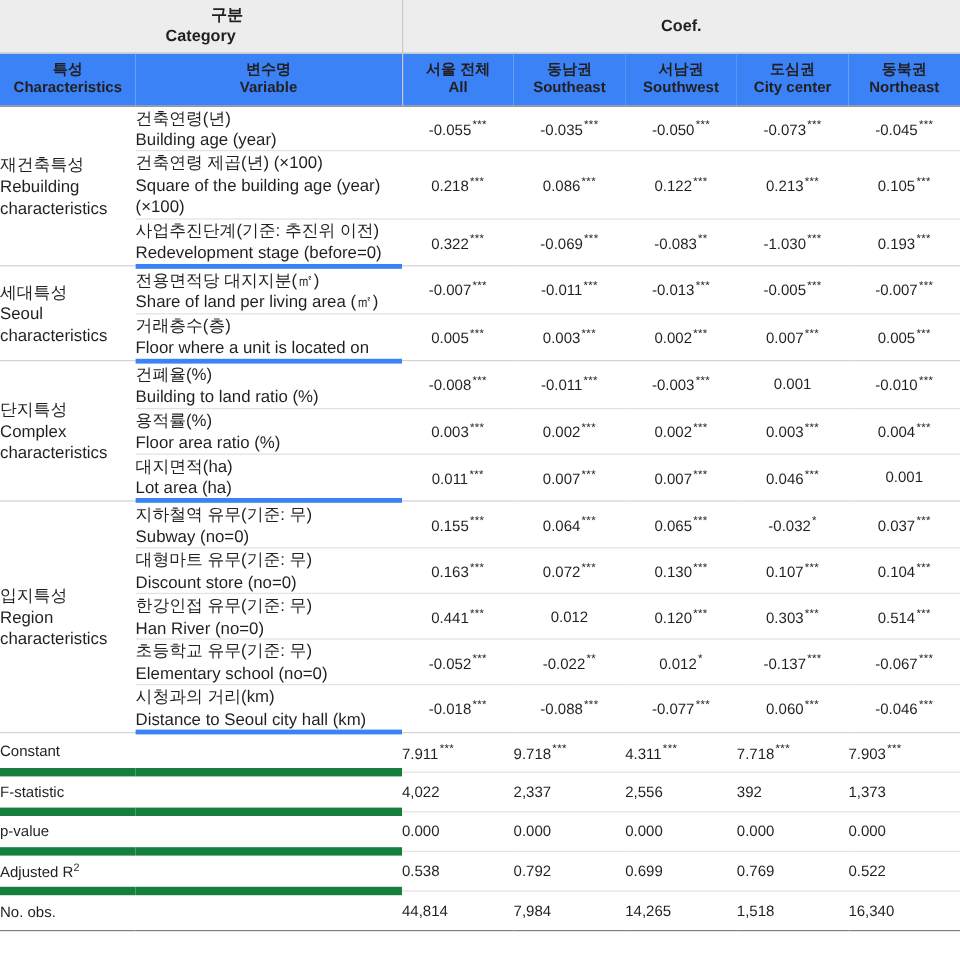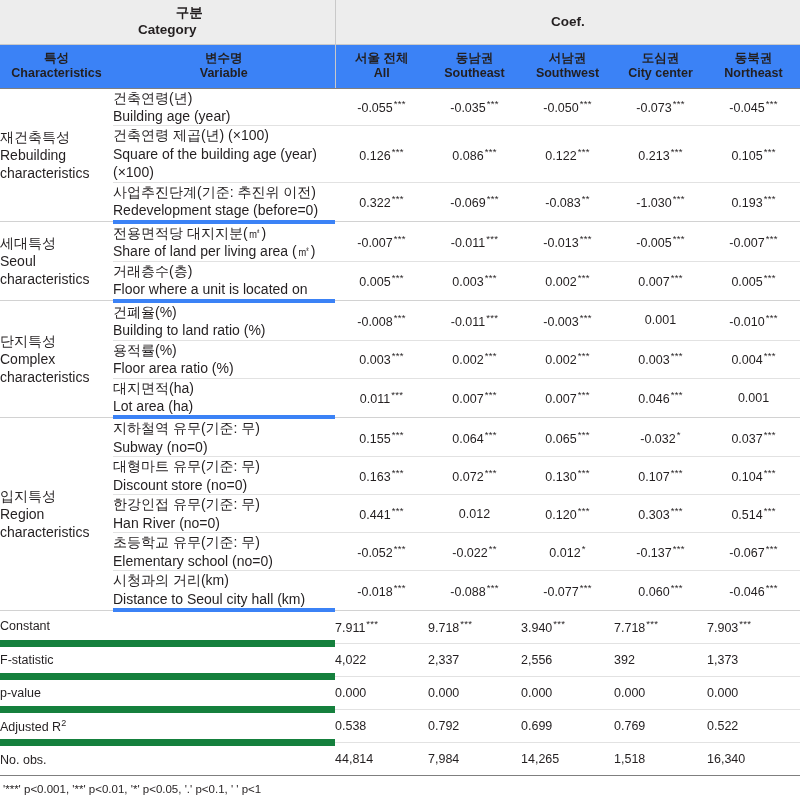--- a/index.html
+++ b/index.html
@@ -176,21 +176,21 @@
           <td class="val"><span>-0.035</span><span class="stars">***</span></td>
           <td class="val"><span>-0.050</span><span class="stars">***</span></td>
           <td class="val"><span>-0.073</span><span class="stars">***</span></td>
           <td class="val"><span>-0.045</span><span class="stars">***</span></td>
         </tr>
         <tr>
           <td class="varname">
             <span class="ko">건축연령 제곱(년) (×100)</span>
             <span class="en">Square of the building age (year) (×100)</span>
           </td>
-          <td class="val"><span>0.126</span><span class="stars">***</span></td>
+          <td class="val"><span>0.218</span><span class="stars">***</span></td>
           <td class="val"><span>0.086</span><span class="stars">***</span></td>
           <td class="val"><span>0.122</span><span class="stars">***</span></td>
           <td class="val"><span>0.213</span><span class="stars">***</span></td>
           <td class="val"><span>0.105</span><span class="stars">***</span></td>
         </tr>
         <tr>
           <td class="varname grp-end">
             <span class="ko">사업추진단계(기준: 추진위 이전)</span>
             <span class="en">Redevelopment stage (before=0)</span>
           </td>
@@ -319,21 +319,21 @@
           <td class="val grp-end"><span>-0.018</span><span class="stars">***</span></td>
           <td class="val grp-end"><span>-0.088</span><span class="stars">***</span></td>
           <td class="val grp-end"><span>-0.077</span><span class="stars">***</span></td>
           <td class="val grp-end"><span>0.060</span><span class="stars">***</span></td>
           <td class="val grp-end"><span>-0.046</span><span class="stars">***</span></td>
         </tr>
         <tr class="constant">
           <td class="sumlabel" colspan="2">Constant</td>
           <td class="sumval"><span>7.911</span><span class="stars">***</span></td>
           <td class="sumval"><span>9.718</span><span class="stars">***</span></td>
-          <td class="sumval"><span>3.940</span><span class="stars">***</span></td>
+          <td class="sumval"><span>4.311</span><span class="stars">***</span></td>
           <td class="sumval"><span>7.718</span><span class="stars">***</span></td>
           <td class="sumval"><span>7.903</span><span class="stars">***</span></td>
         </tr>
         <tr>
           <td class="sumlabel" colspan="2">F-statistic</td>
           <td class="sumval"><span>4,022</span></td>
           <td class="sumval"><span>2,337</span></td>
           <td class="sumval"><span>2,556</span></td>
           <td class="sumval"><span>392</span></td>
           <td class="sumval"><span>1,373</span></td>
@@ -357,14 +357,13 @@
         <tr class="lastrow">
           <td class="sumlabel" colspan="2">No. obs.</td>
           <td class="sumval"><span>44,814</span></td>
           <td class="sumval"><span>7,984</span></td>
           <td class="sumval"><span>14,265</span></td>
           <td class="sumval"><span>1,518</span></td>
           <td class="sumval"><span>16,340</span></td>
         </tr>
       </tbody>
   </table>
-  <div class="note">'***' p&lt;0.001, '**' p&lt;0.01, '*' p&lt;0.05, '.' p&lt;0.1, ' ' p&lt;1</div>
 </div>
 
 </body></html>

